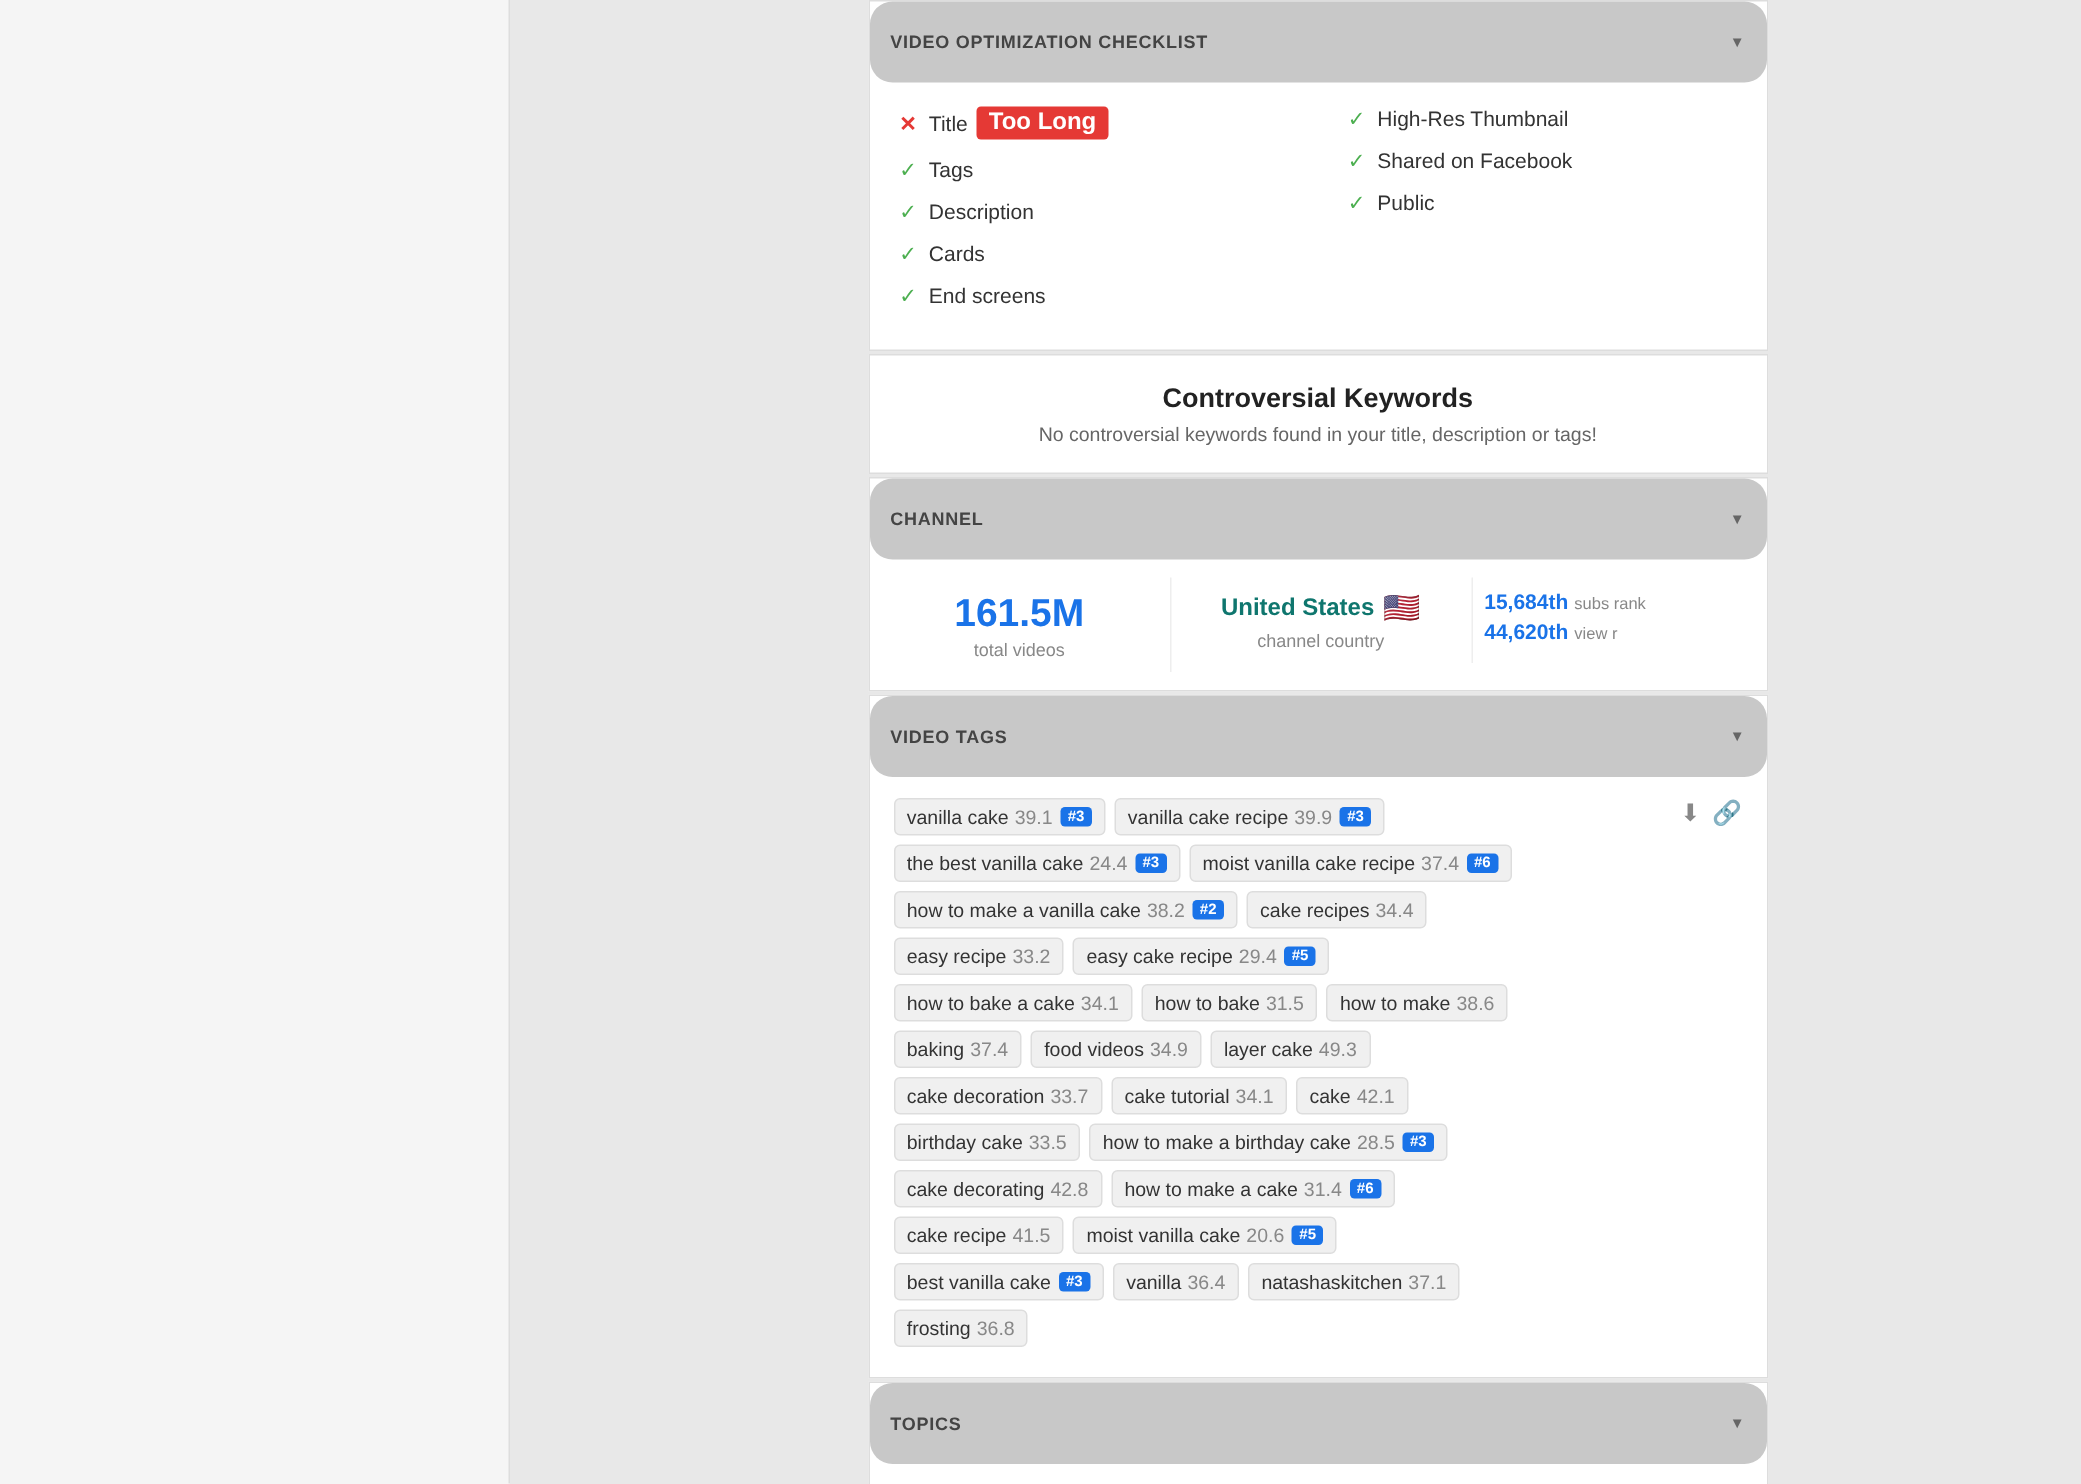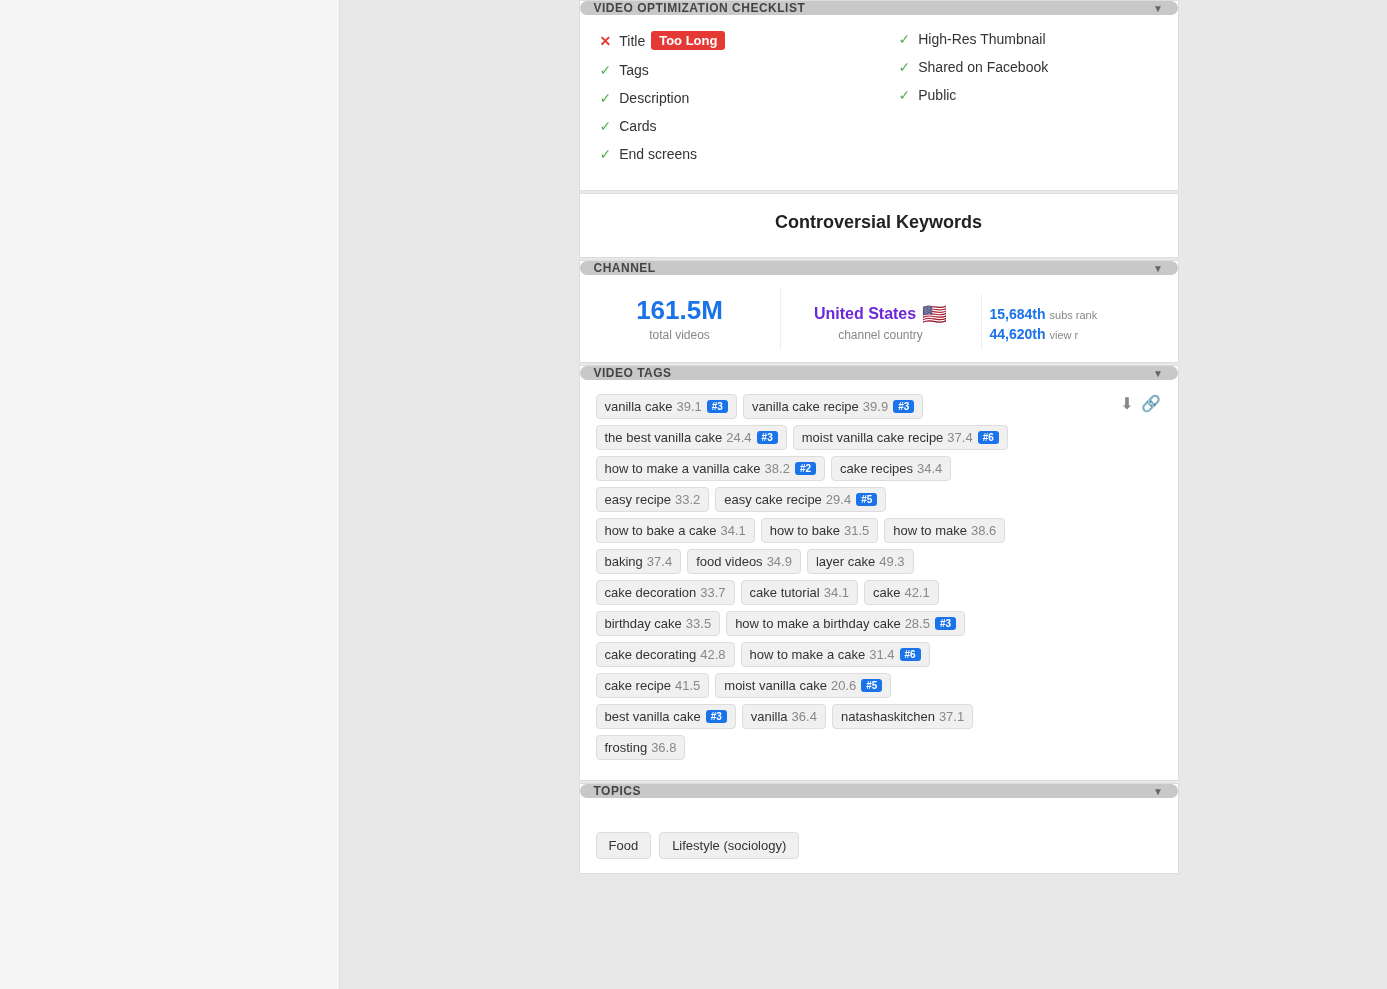--- a/index.html
+++ b/index.html
@@ -29,21 +29,21 @@
       background: #f5f5f5;
       border-right: 1px solid #ddd;
       min-height: 989px;
       position: fixed;
       left: 0;
       top: 0;
     }
     
     .section-header {
       background: #c8c8c8;
-      padding: 0 14px;
+      padding: 20px 14px;
       font-size: 12px;
       font-weight: bold;
       color: #444;
       letter-spacing: 0.5px;
       display: flex;
       justify-content: space-between;
       align-items: center;
       cursor: pointer;
       border-radius: 15px;
     }
@@ -79,21 +79,21 @@
     }
     .x-icon {
       color: #e53935;
       margin-right: 8px;
       font-size: 14px;
       font-weight: bold;
     }
     .badge-red {
       background: #e53935;
       color: white;
-      font-size: 13px;
+      font-size: 16px;
       font-weight: bold;
       padding: 2px 8px;
       border-radius: 3px;
       margin-left: 6px;
     }
     
     .controversial-section {
       background: white;
       padding: 18px 20px;
       text-align: center;
@@ -111,21 +111,21 @@
       color: #666;
     }
     
     .channel-section {
       background: white;
       border: 1px solid #ddd;
       margin-bottom: 2px;
     }
     .channel-body {
       display: flex;
-      align-items: flex-end;
+      align-items: flex-start;
       padding: 12px 0;
       overflow: hidden;
     }
     .channel-stat {
       flex: 1;
       text-align: center;
       padding: 8px 12px;
       border-right: 1px solid #eee;
     }
     .channel-stat:last-child {
@@ -137,21 +137,21 @@
       color: #1a73e8;
     }
     .stat-label {
       font-size: 12px;
       color: #888;
       margin-top: 2px;
     }
     .country-link {
       font-size: 16px;
       font-weight: bold;
-      color: #6d28d9;
+      color: #0f766e;
       text-decoration: none;
       display: flex;
       align-items: center;
       justify-content: center;
       gap: 6px;
     }
     .flag {
       font-size: 20px;
     }
     .rank-num {
@@ -293,20 +293,21 @@
           <div class="checklist-item">
             <span class="check-icon">✓</span>
             <span>Public</span>
           </div>
         </div>
       </div>
     </div>
 
     <div class="controversial-section">
       <div class="controversial-title">Controversial Keywords</div>
+      <div class="controversial-subtitle">No controversial keywords found in your title, description or tags!</div>
     </div>
 
     <div class="channel-section">
       <div class="section-header">
         <span>CHANNEL</span>
         <span class="arrow">▼</span>
       </div>
       <div class="channel-body">
         <div class="channel-stat">
           <div class="stat-big">161.5M</div>

